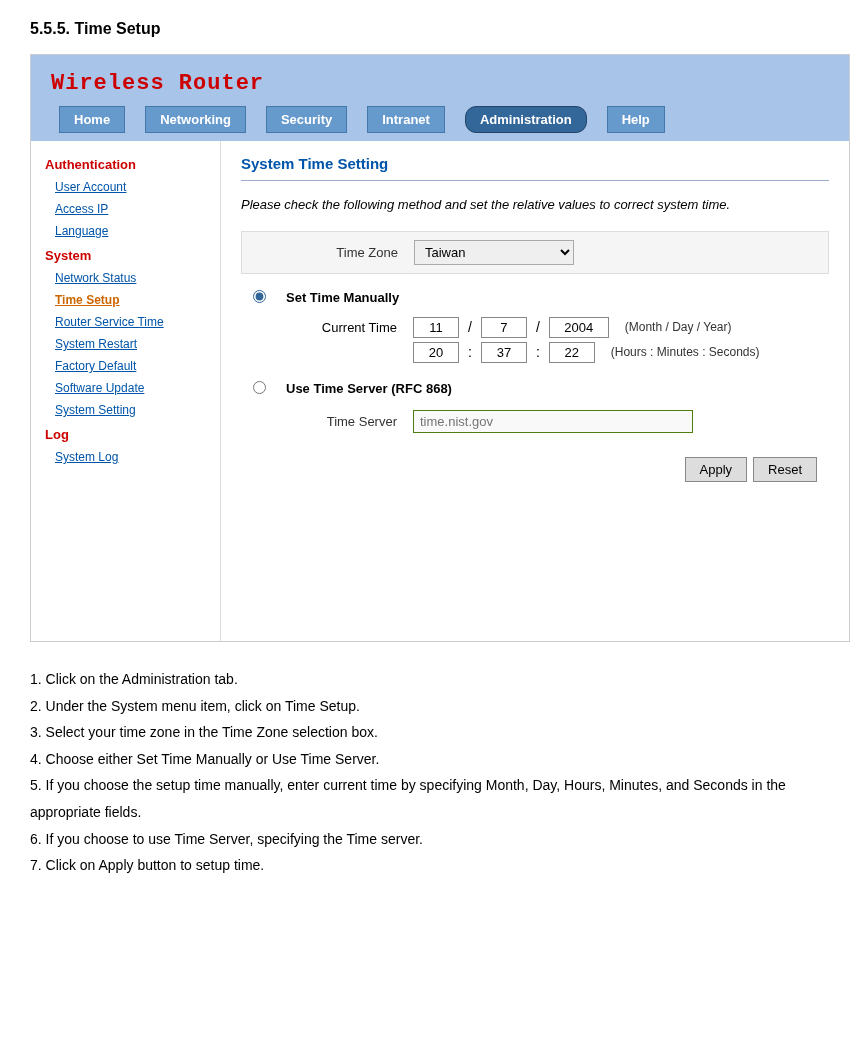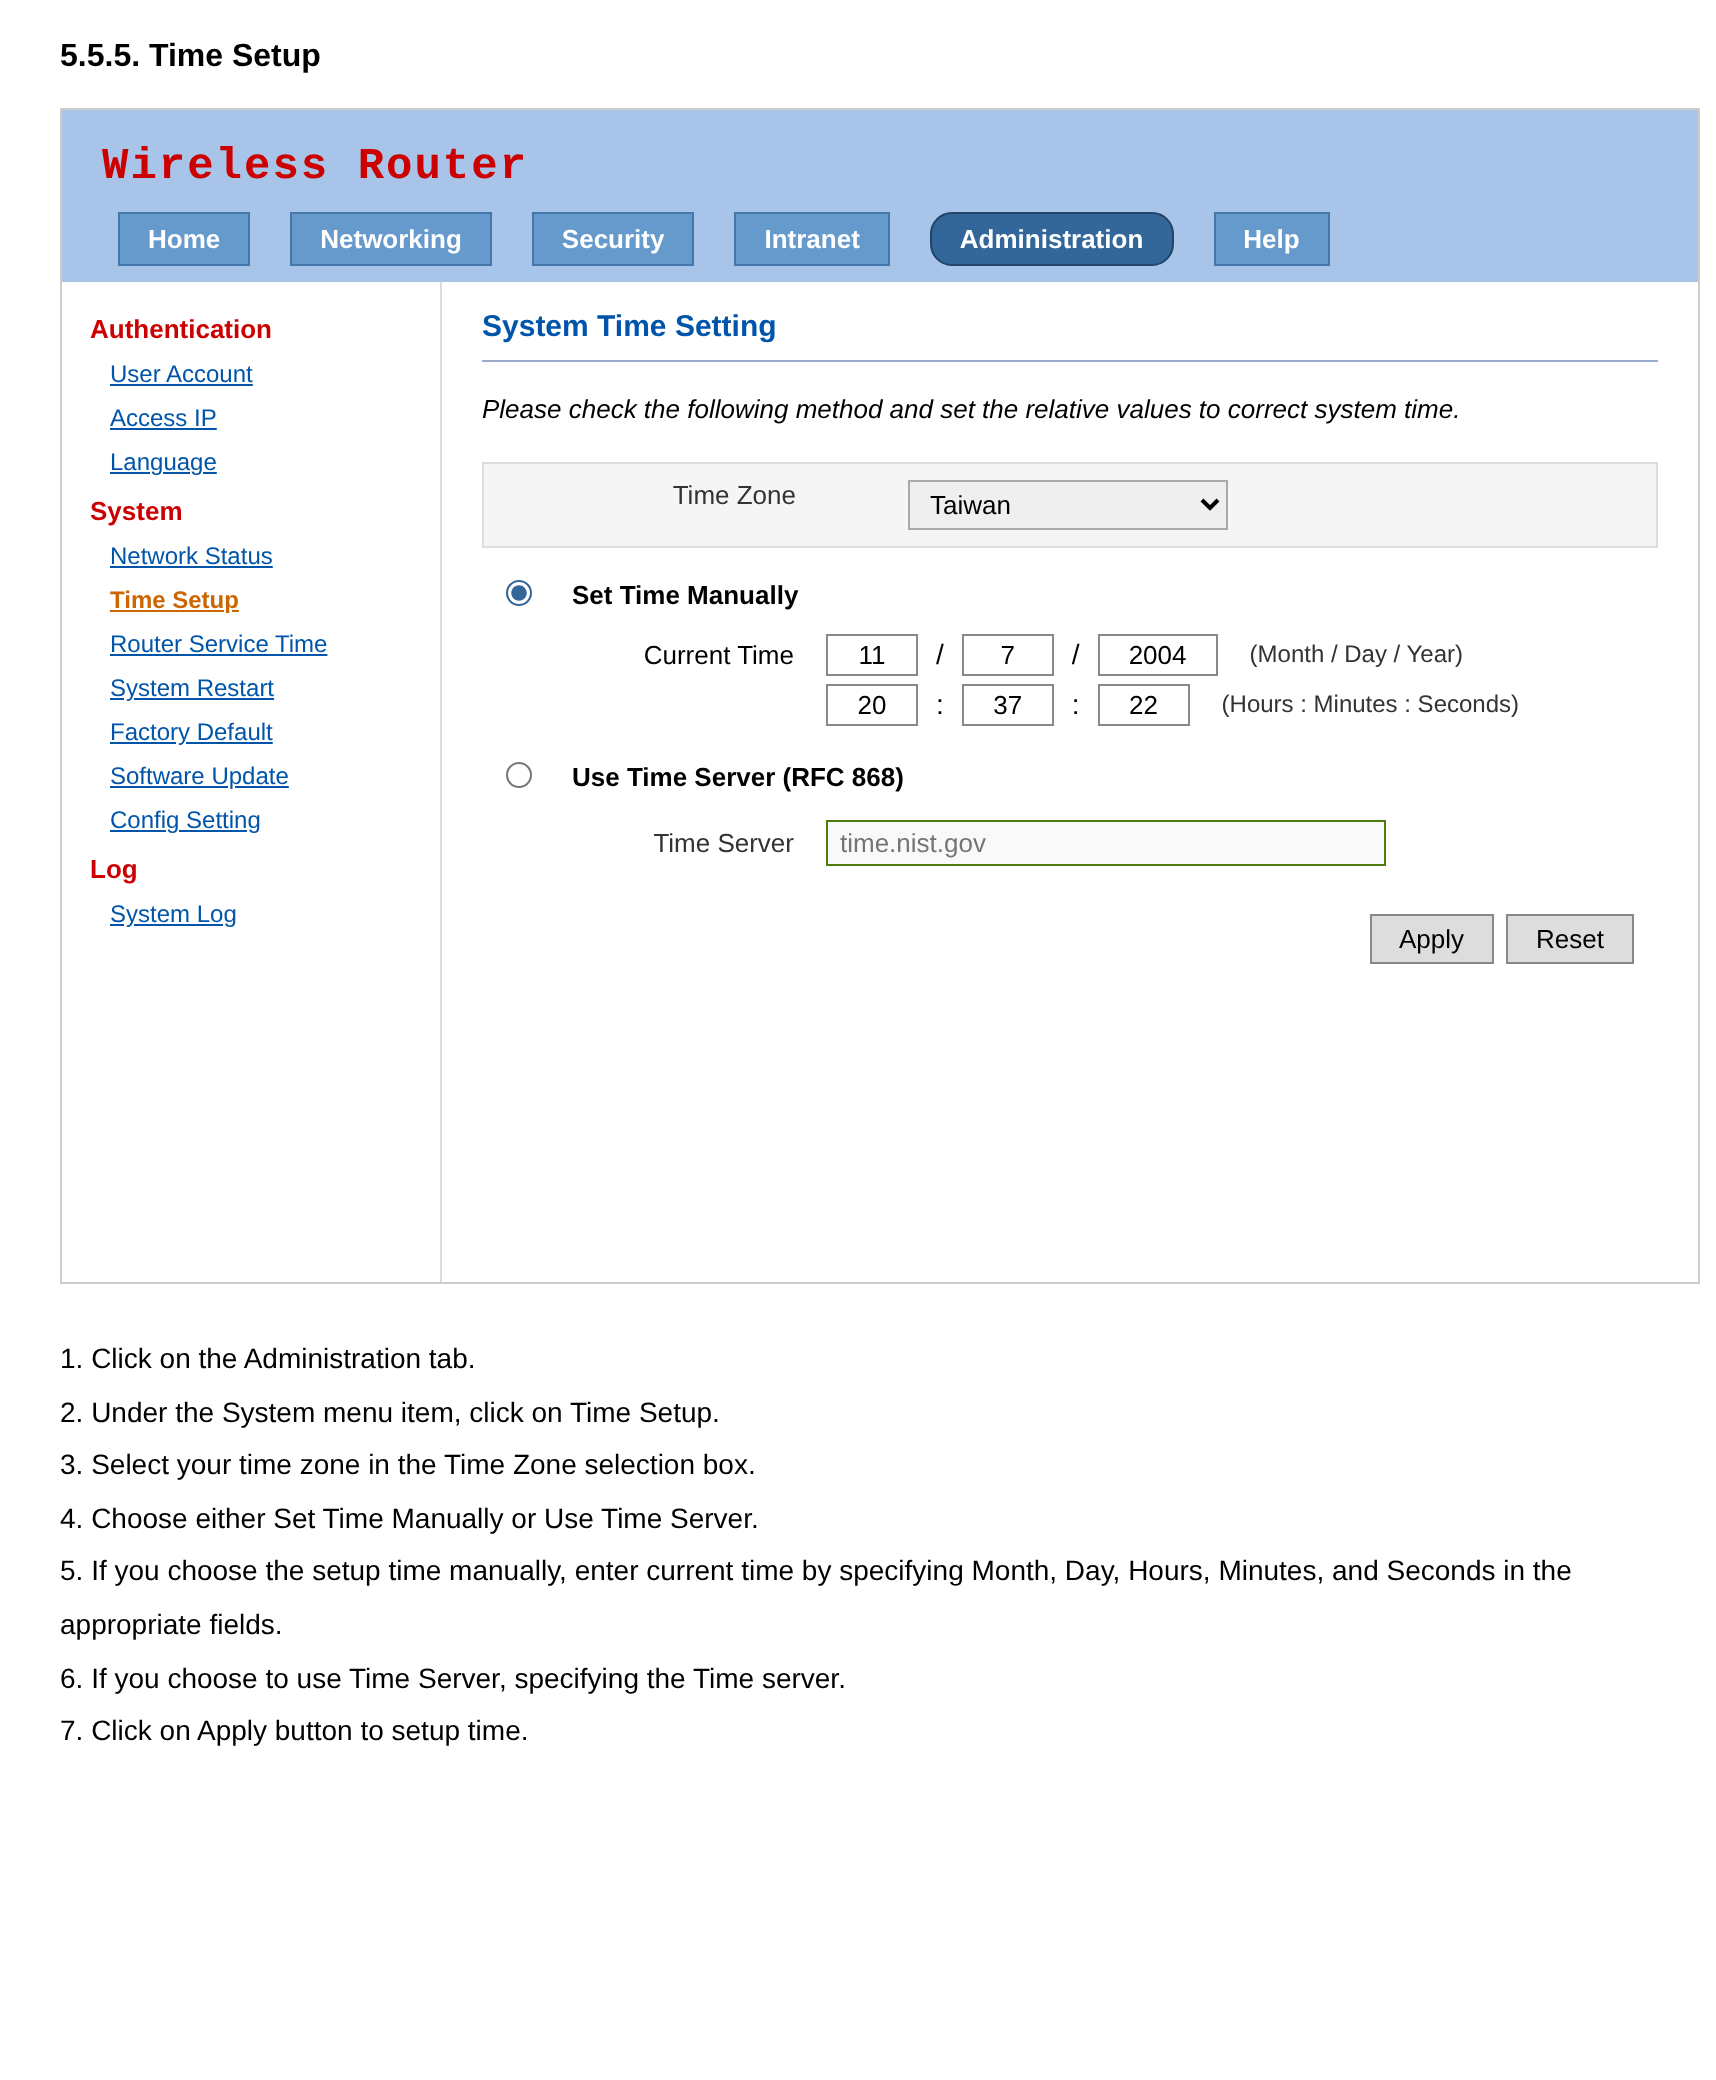--- a/index.html
+++ b/index.html
@@ -108,25 +108,25 @@
 
     .description {
       font-size: 13px;
       margin-bottom: 16px;
       line-height: 1.5;
       font-style: italic;
     }
 
     .field-group {
       display: flex;
+      align-items: center;
       margin-bottom: 12px;
       border: 1px solid #ddd;
       padding: 8px 12px;
       background: #f5f5f5;
-      gap: 40px;
     }
 
     .field-label {
       width: 160px;
       font-size: 13px;
       color: #333;
       text-align: right;
       padding-right: 16px;
     }
 
@@ -253,21 +253,21 @@
       <a class="sidebar-link">Access IP</a>
       <a class="sidebar-link">Language</a>
 
       <div class="sidebar-section-title">System</div>
       <a class="sidebar-link">Network Status</a>
       <a class="sidebar-link active">Time Setup</a>
       <a class="sidebar-link">Router Service Time</a>
       <a class="sidebar-link">System Restart</a>
       <a class="sidebar-link">Factory Default</a>
       <a class="sidebar-link">Software Update</a>
-      <a class="sidebar-link">Config Setting</a>
+      <a class="sidebar-link">System Setting</a>
 
       <div class="sidebar-section-title">Log</div>
       <a class="sidebar-link">System Log</a>
     </div>
 
     <div class="main-content">
       <div class="section-title">System Time Setting</div>
       <div class="description">Please check the following method and set the relative values to correct system time.</div>
 
       <div class="field-group">

